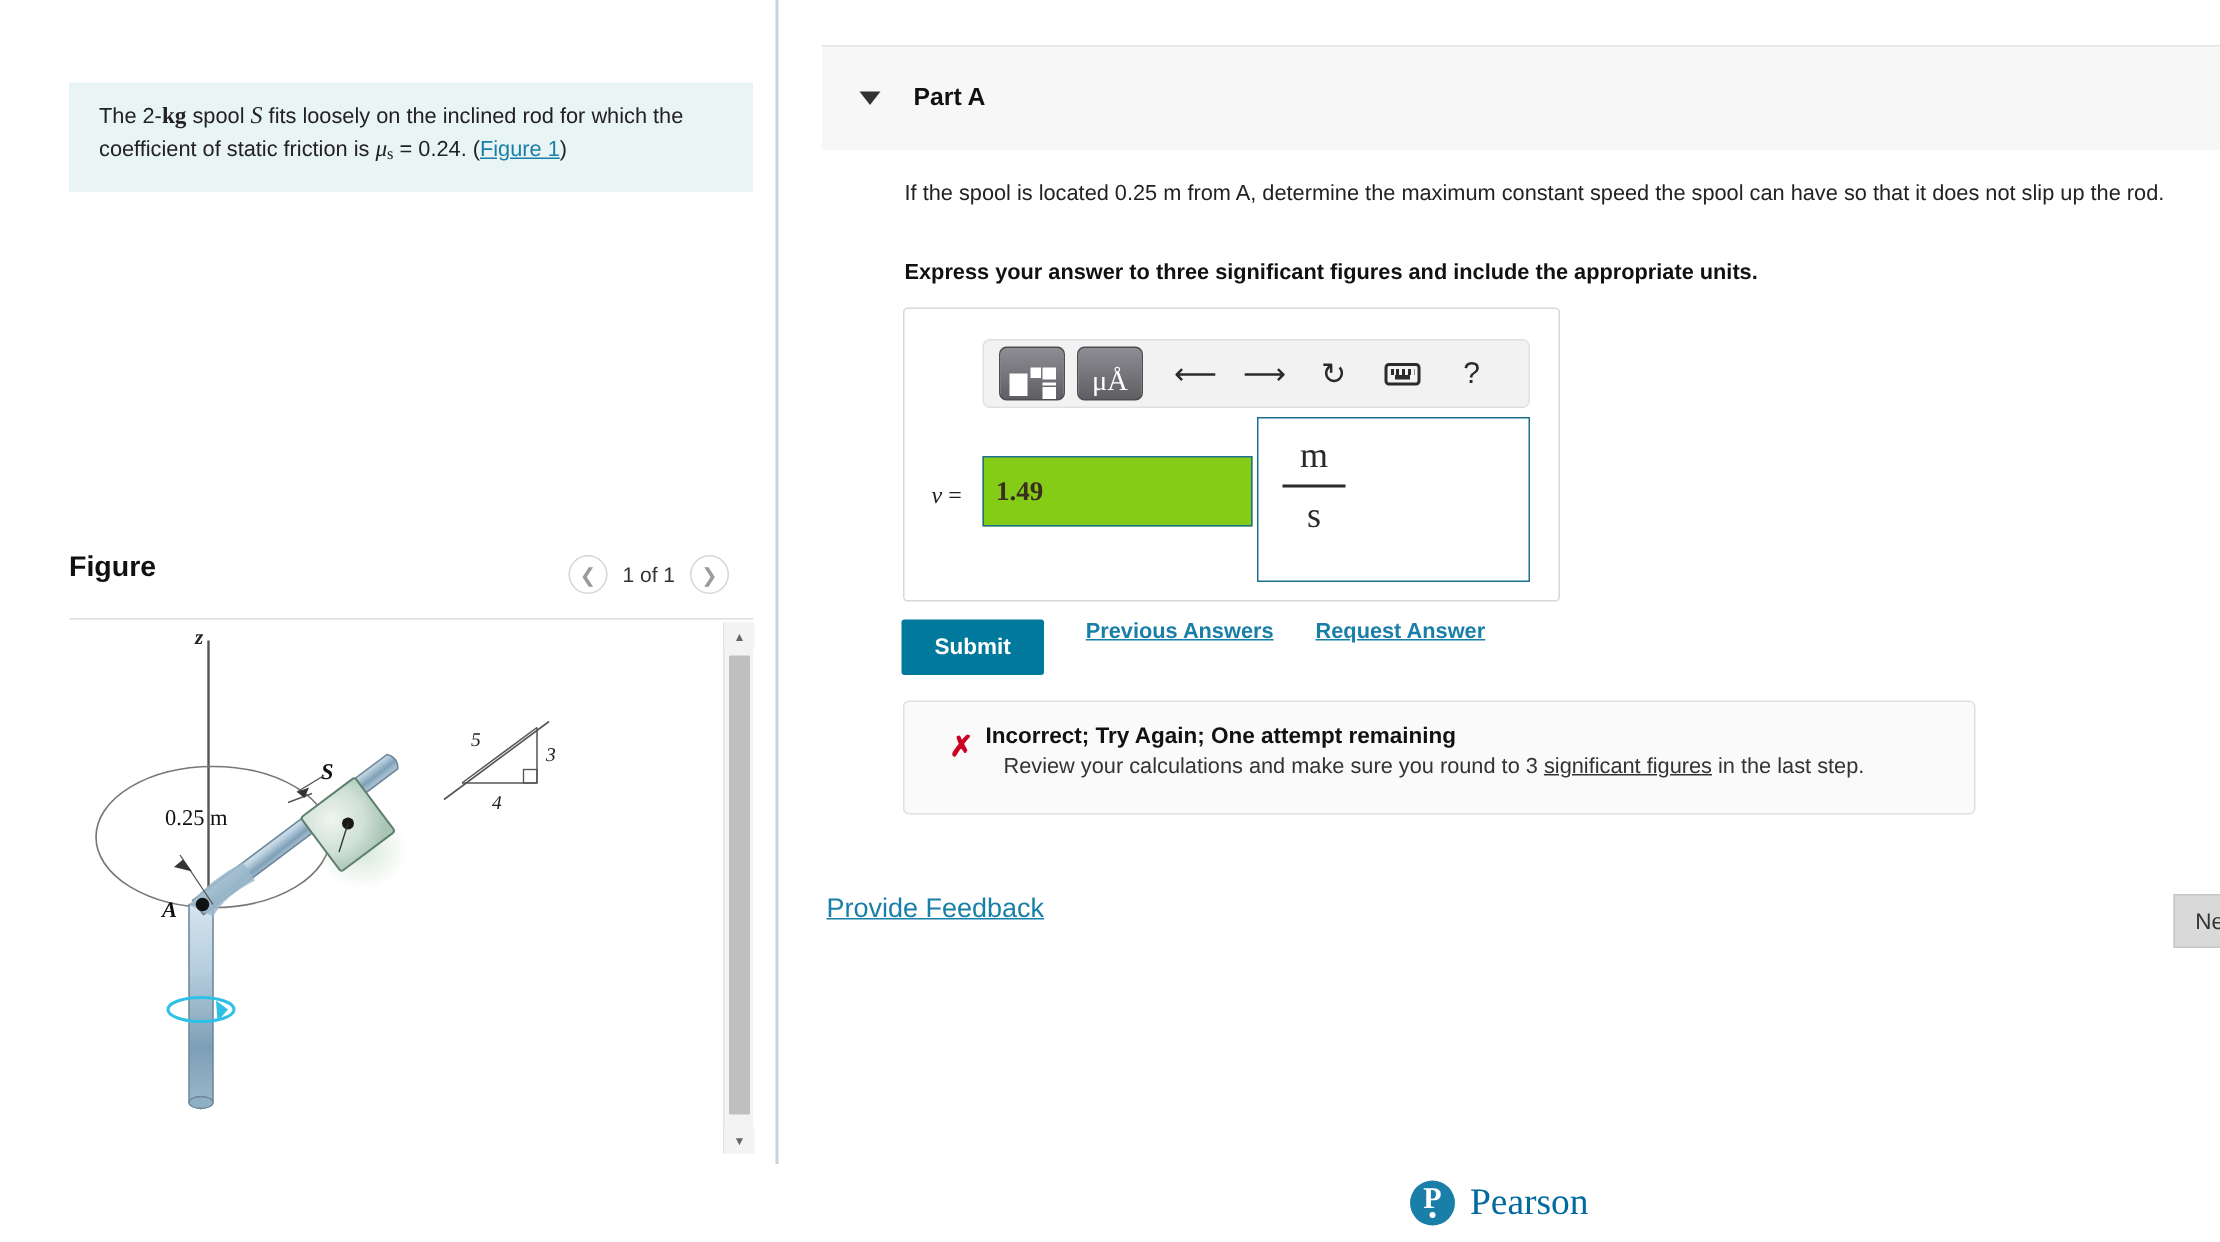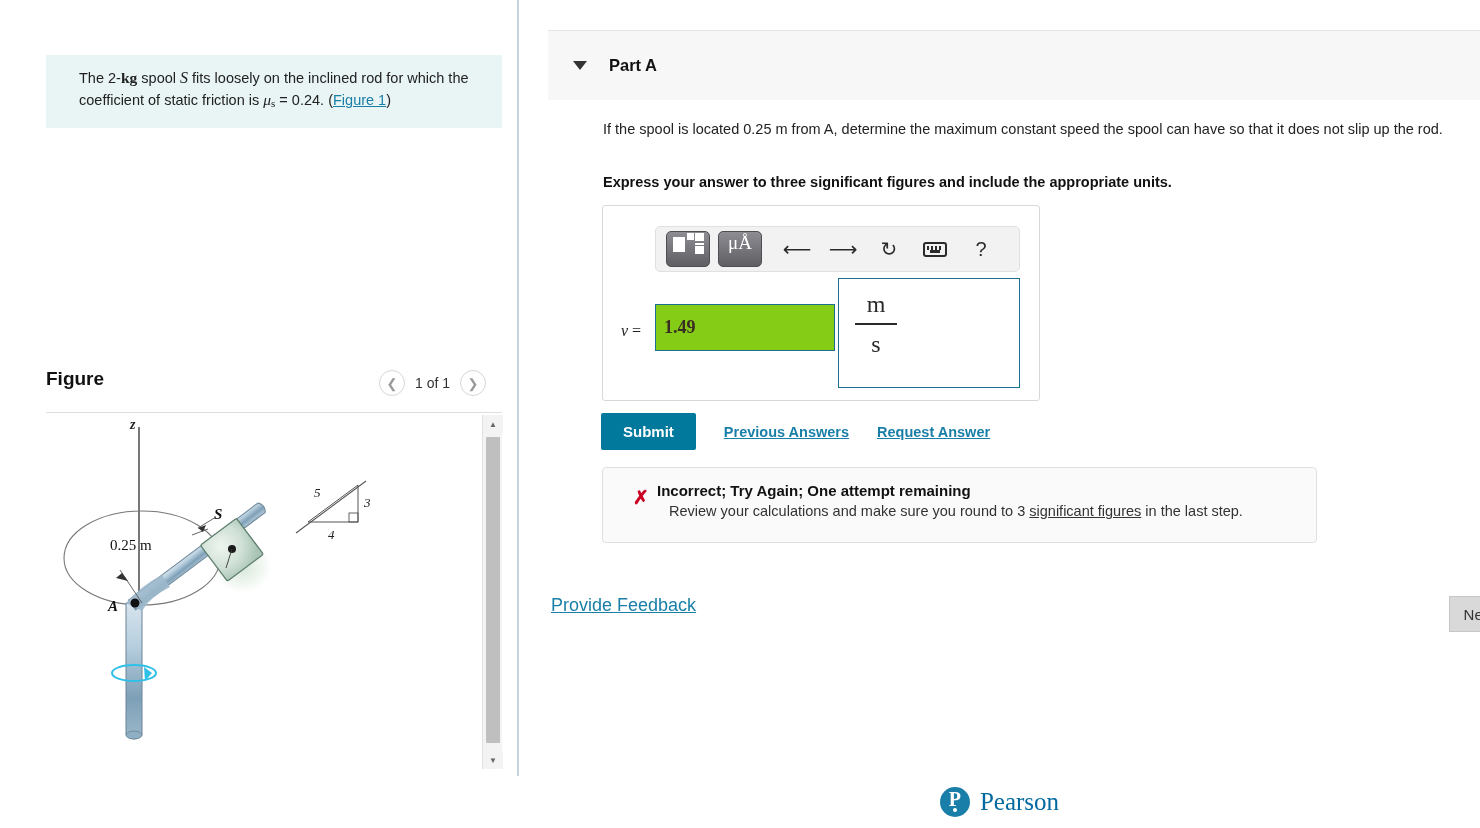--- a/index.html
+++ b/index.html
@@ -17,21 +17,21 @@
     position: absolute; left: 517px; top: 0; width: 2px; height: 776px;
     background: #c3d3e0;
   }
 
   
   .left-panel { position: absolute; left: 0; top: 0; width: 517px; height: 828px; }
 
   .problem-statement {
     position: absolute; left: 46px; top: 55px; width: 456px;
     background: #e9f4f4;
-    padding: 12px 18px 14px 33px;
+    padding: 12px 18px 14px 20px;
     font-size: 14.5px; line-height: 21px; color: #222;
   }
   .problem-statement .bold-unit { font-family: "Liberation Serif", serif; font-weight: bold; font-size: 15.5px; }
   .problem-statement .ital { font-family: "Liberation Serif", serif; font-style: italic; font-size: 16px; }
   .problem-statement .mu { font-family: "Liberation Serif", serif; font-style: italic; font-size: 15.5px; }
   .problem-statement .sub { font-size: 11px; vertical-align: -2px; font-family:"Liberation Serif",serif; }
   .figlink { color: #1a7fa8; text-decoration: underline; cursor: pointer; }
 
   .figure-header {
     position: absolute; left: 46px; top: 368px; width: 456px; height: 44px;
@@ -105,21 +105,21 @@
   }
   .mq-toolbar {
     position: absolute; left: 52px; top: 20px; width: 365px; height: 46px;
     background: #f2f2f2; border: 1px solid #e0e0e0; border-radius: 5px;
     display: flex; align-items: center;
   }
   .tb-btn {
     width: 44px; height: 36px; margin-left: 8px;
     border-radius: 5px; border: 1px solid #4e4e52;
     background: linear-gradient(#8d8d93, #5e5e63);
-    display: flex; align-items: flex-start; justify-content: center;
+    display: flex; align-items: flex-end; justify-content: center;
     cursor: pointer; position: relative;
   }
   .tb-btn.first { margin-left: 10px; }
   .tmpl-icon { position: relative; width: 30px; height: 22px; }
   .tmpl-icon i { position: absolute; background: #fff; display: block; }
   .tmpl-icon .big  { left: 0;  top: 5px;  width: 12px; height: 15px; }
   .tmpl-icon .sm   { left: 14px; top: 1px; width: 7px;  height: 7px; border:0; }
   .tmpl-icon .r1   { left: 22px; top: 1px; width: 9px;  height: 8px; }
   .tmpl-icon .bar  { left: 22px; top: 11px; width: 9px; height: 1.5px; }
   .tmpl-icon .r2   { left: 22px; top: 14px; width: 9px; height: 8px; }
@@ -154,21 +154,21 @@
   }
   .frac {
     position: absolute; left: 16px; top: 11px; width: 42px;
     text-align: center; font-family:"Liberation Serif",serif; color:#2a2a2a;
   }
   .frac .num { font-size: 24px; line-height: 28px; }
   .frac .fbar { height: 1.5px; background:#2a2a2a; margin: 5px 0; }
   .frac .den { font-size: 24px; line-height: 28px; }
 
   
-  .submit-row { position: absolute; left: 82px; top: 413px; display:flex; align-items:center; }
+  .submit-row { position: absolute; left: 82px; top: 413px; display:flex; align-items:flex-start; }
   .submit-btn {
     background: #00799c; color:#fff; font-size: 15px; font-weight: bold;
     padding: 10px 22px; border: none; border-radius: 2px; cursor: pointer;
     font-family:"Liberation Sans",sans-serif;
   }
   .link-btn {
     margin-left: 28px; color:#1a7fa8; font-size: 14.5px; font-weight: bold;
     text-decoration: underline; cursor: pointer;
   }
 

